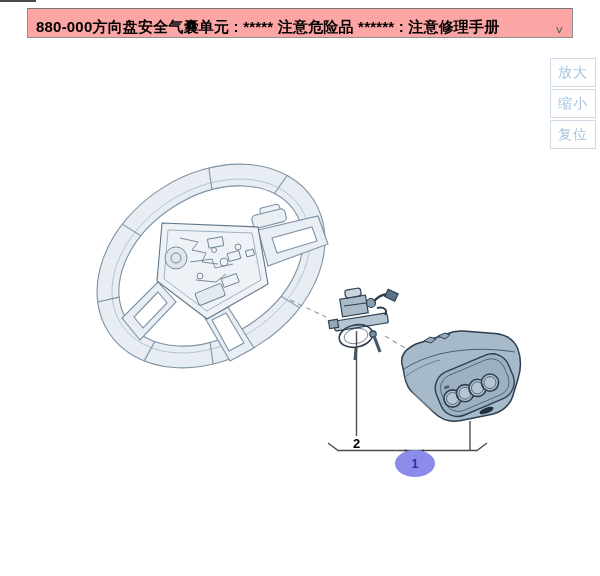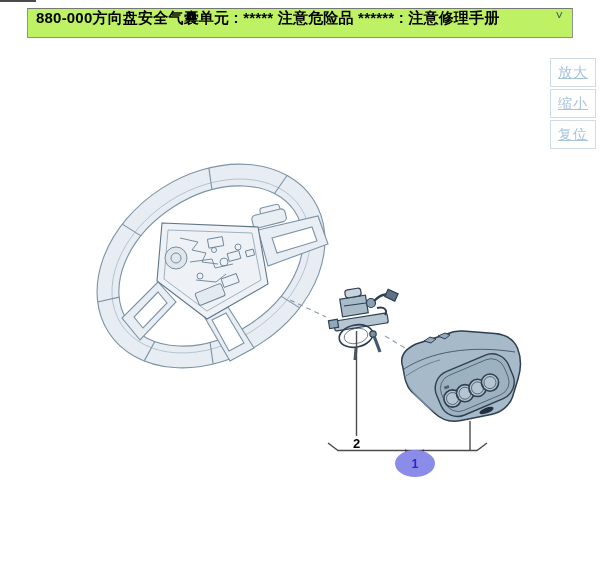--- a/index.html
+++ b/index.html
@@ -5,40 +5,40 @@
   html,body{margin:0;padding:0;background:#fff;}
   .stage{
     position:relative;width:600px;height:576px;overflow:hidden;background:#ffffff;
     font-family:"Liberation Sans","DejaVu Sans",sans-serif;
   }
   .edge-artifact{
     position:absolute;left:0;top:0;width:36px;height:2px;background:#4a4a4a;z-index:3;
   }
   .catalog-select{
     position:absolute;left:27px;top:8px;width:546px;height:30px;box-sizing:border-box;
-    background:#bef264;border:1px solid #8f8f8f;border-top-color:#767676;
-    display:flex;align-items:flex-start;justify-content:space-between;
+    background:#fca5a5;border:1px solid #8f8f8f;border-top-color:#767676;
+    display:flex;align-items:flex-end;justify-content:space-between;
     padding:0 9px 0 8px;z-index:2;cursor:default;
   }
   .catalog-select .label{
     font-size:15px;font-weight:700;color:#000;white-space:nowrap;overflow:hidden;
     letter-spacing:0.2px;
   }
   .catalog-select .chev{
     font-size:13px;color:#555;margin-left:6px;flex:0 0 auto;line-height:1;
   }
   .zoom-toolbar{
     position:absolute;left:550px;top:58px;width:46px;display:flex;flex-direction:column;
     gap:2px;z-index:2;
   }
   .zoom-toolbar button{
     box-sizing:border-box;width:46px;height:29px;background:#ffffff;
     border:1px solid #cfdce8;color:#a5c2de;font-size:14px;line-height:27px;
     font-family:"Liberation Sans","DejaVu Sans",sans-serif;
-    padding:0;text-align:center;letter-spacing:1px;cursor:pointer;text-decoration:underline;
+    padding:0;text-align:center;letter-spacing:1px;cursor:pointer;
   }
   svg.diagram{position:absolute;left:0;top:0;z-index:1;}
   .callout-num{font-family:"Liberation Sans","DejaVu Sans",sans-serif;font-weight:700;}
 </style>
 </head>
 <body>
 
 <div class="stage">
 
   <div class="edge-artifact"></div>

